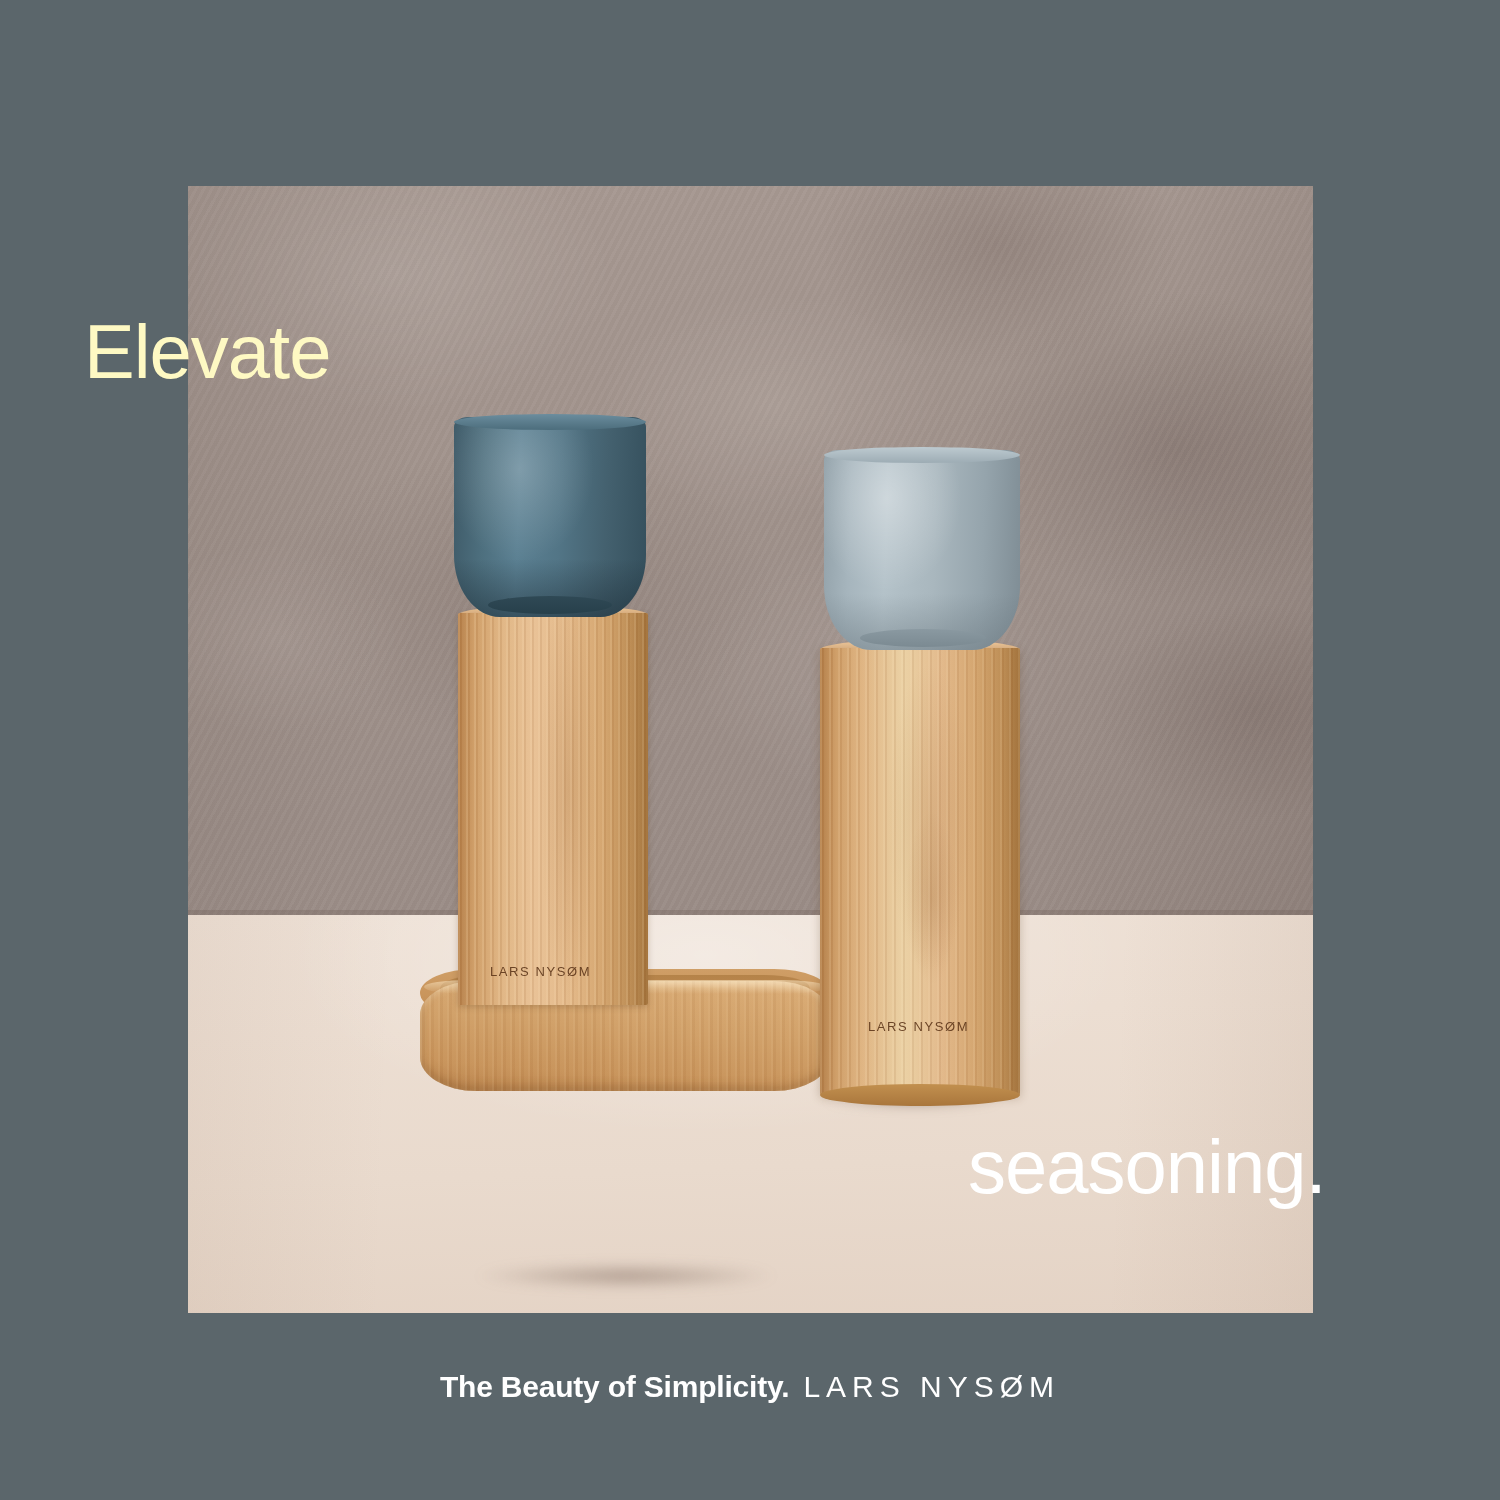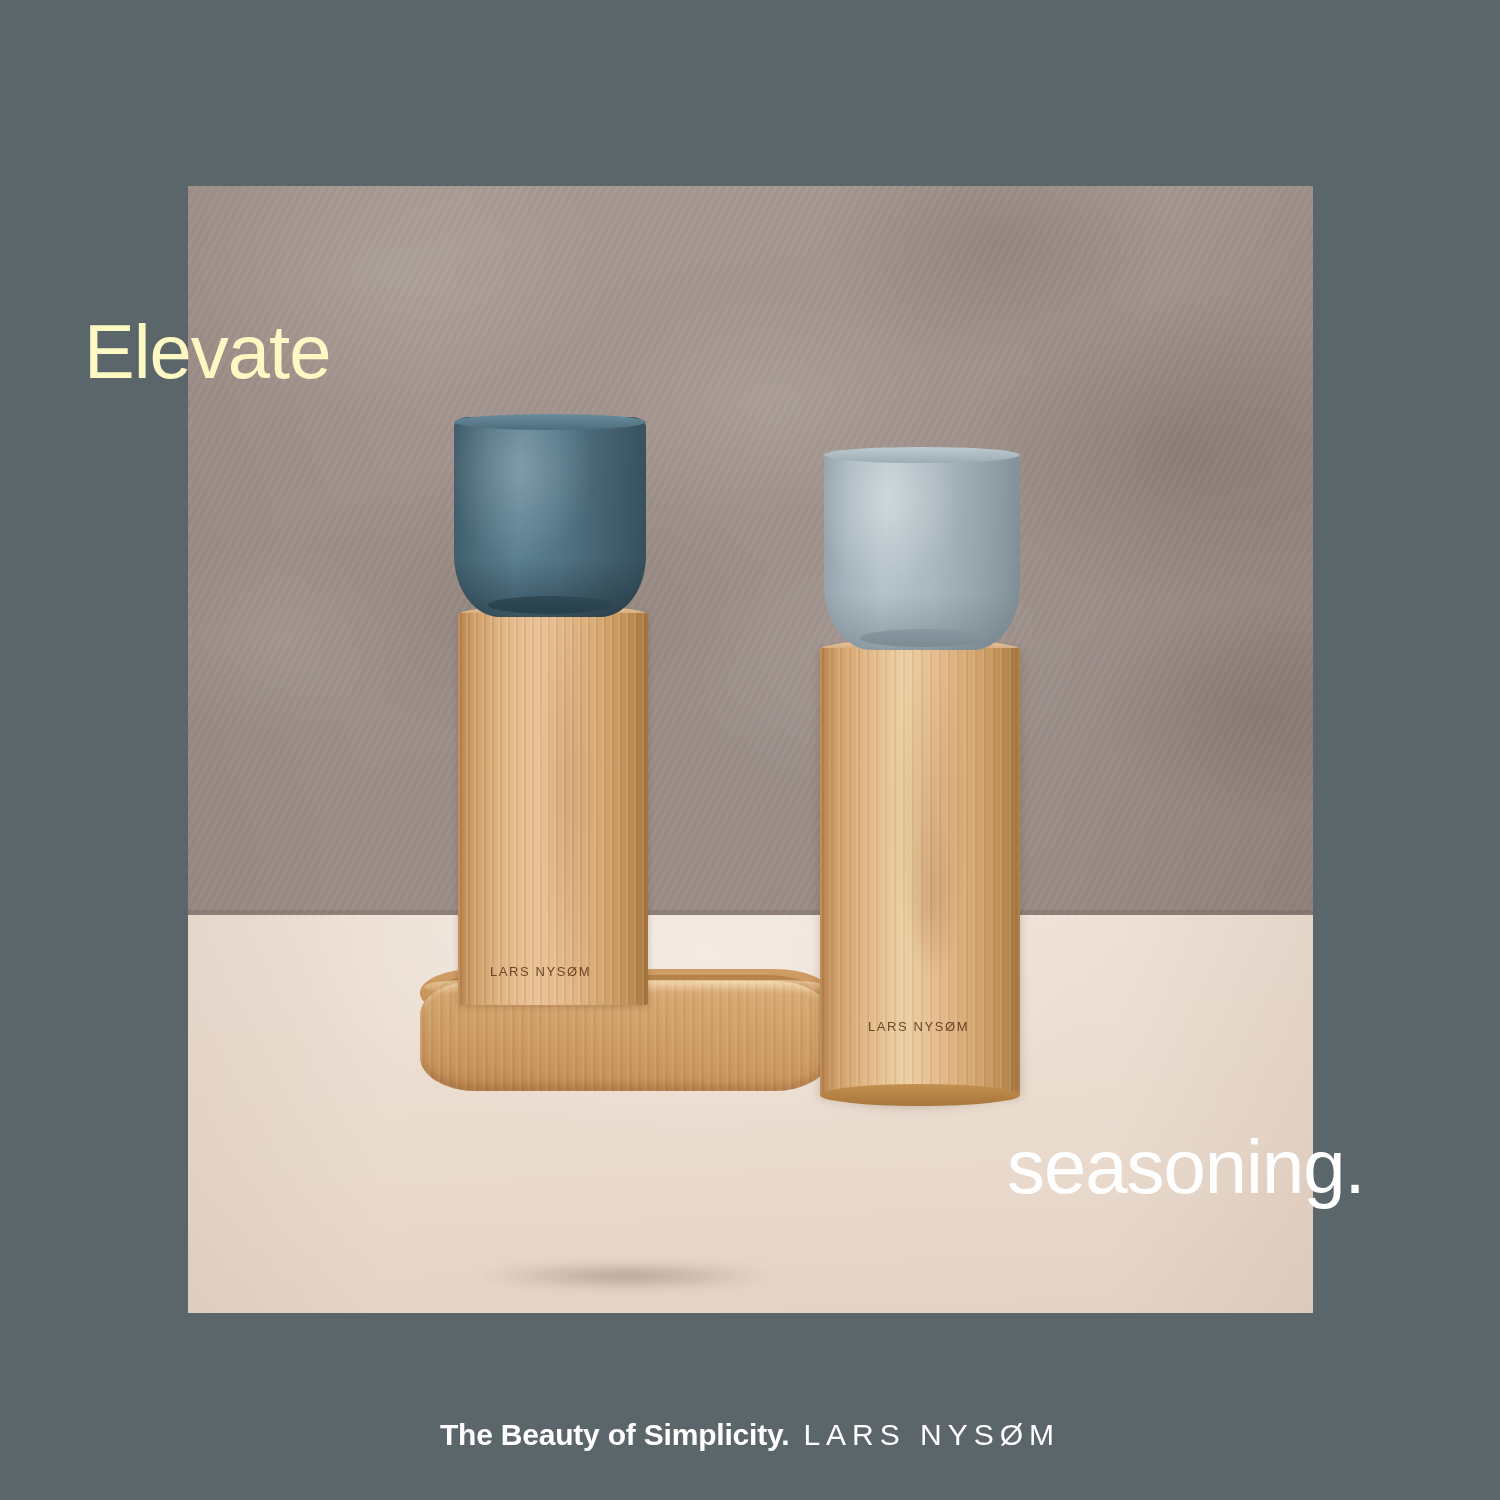--- a/index.html
+++ b/index.html
@@ -216,29 +216,28 @@
   #engrave-left { left:302px; top:778px; }
   #engrave-right{ left:680px; top:833px; }
 
   
   #headline-elevate{
     position:absolute; left:84px; top:314px;
     font-size:76px; font-weight:400; color:#fef9c3;
     letter-spacing:-1px; line-height:1;
   }
   #headline-seasoning{
-    position:absolute; left:1007px; top:1129px;
+    position:absolute; left:968px; top:1129px;
     font-size:76px; font-weight:400; color:#ffffff;
     letter-spacing:-1px; line-height:1;
   }
   #footer-bar{
     position:absolute; left:0; right:0; top:1370px;
     display:flex; justify-content:center; align-items:baseline;
     gap:14px;
-    margin-top:48px;
   }
   #footer-tagline{
     font-size:30px; font-weight:700; color:#ffffff; letter-spacing:-.2px;
   }
   #footer-logo{
     font-size:30px; font-weight:300; color:#ffffff;
     letter-spacing:6px;
   }
 </style>
 </head>

